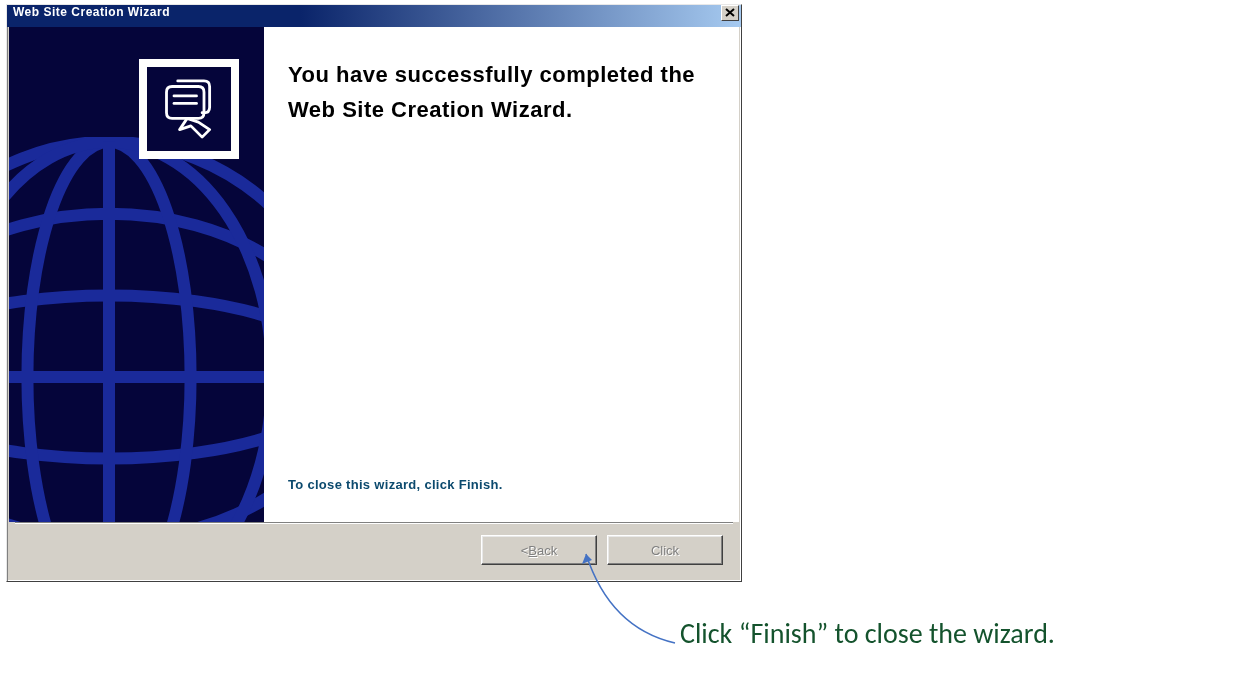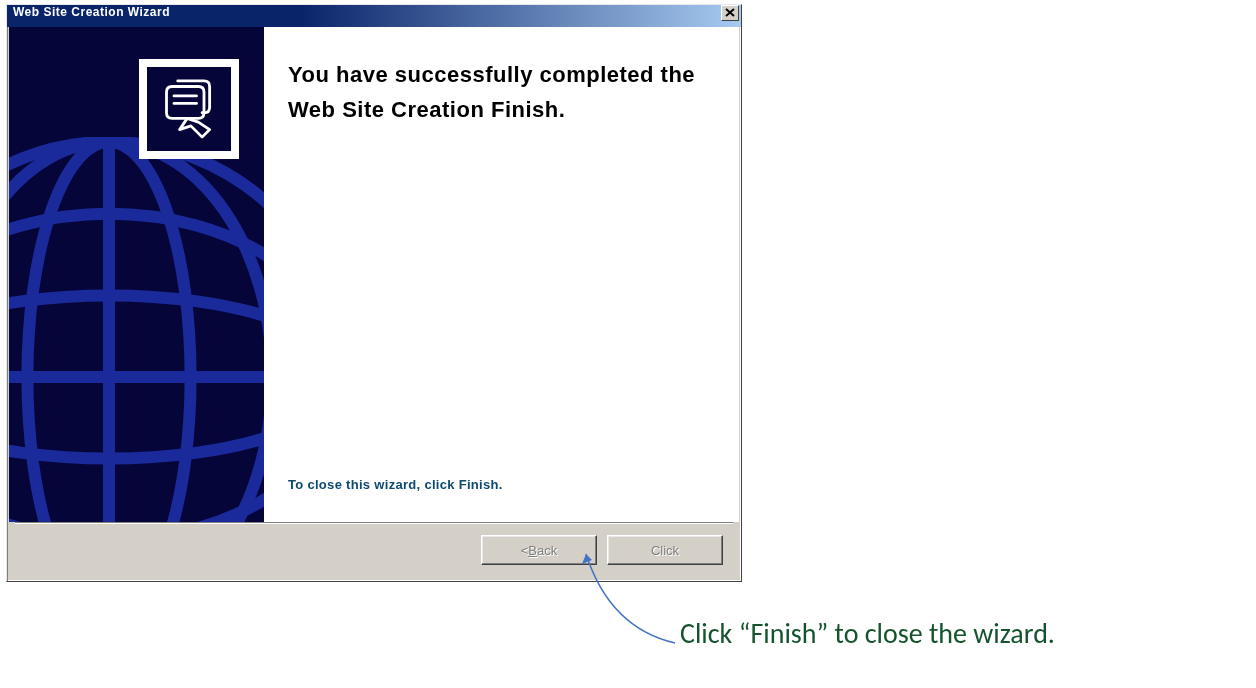--- a/index.html
+++ b/index.html
@@ -227,21 +227,21 @@
               <line x1="16" y1="18" x2="40" y2="18"></line>
               <line x1="16" y1="26" x2="40" y2="26"></line>
               <path d="M30 42 L22 54 L34 50 L46 62 L54 54 L42 46 Z" fill="#05053a"></path>
             </g>
           </svg>
         </div>
       </div>
     </div>
 
     <div class="right-panel">
-      <div class="main-heading">You have successfully completed the Web Site Creation Finish.</div>
+      <div class="main-heading">You have successfully completed the Web Site Creation Wizard.</div>
       <div class="instruction-text">To close this wizard, click Finish.</div>
     </div>
 
   </div>
 
   <div class="separator-line"></div>
 
   <div class="button-bar">
     <div class="win-button disabled">
       <span>&lt; </span>

